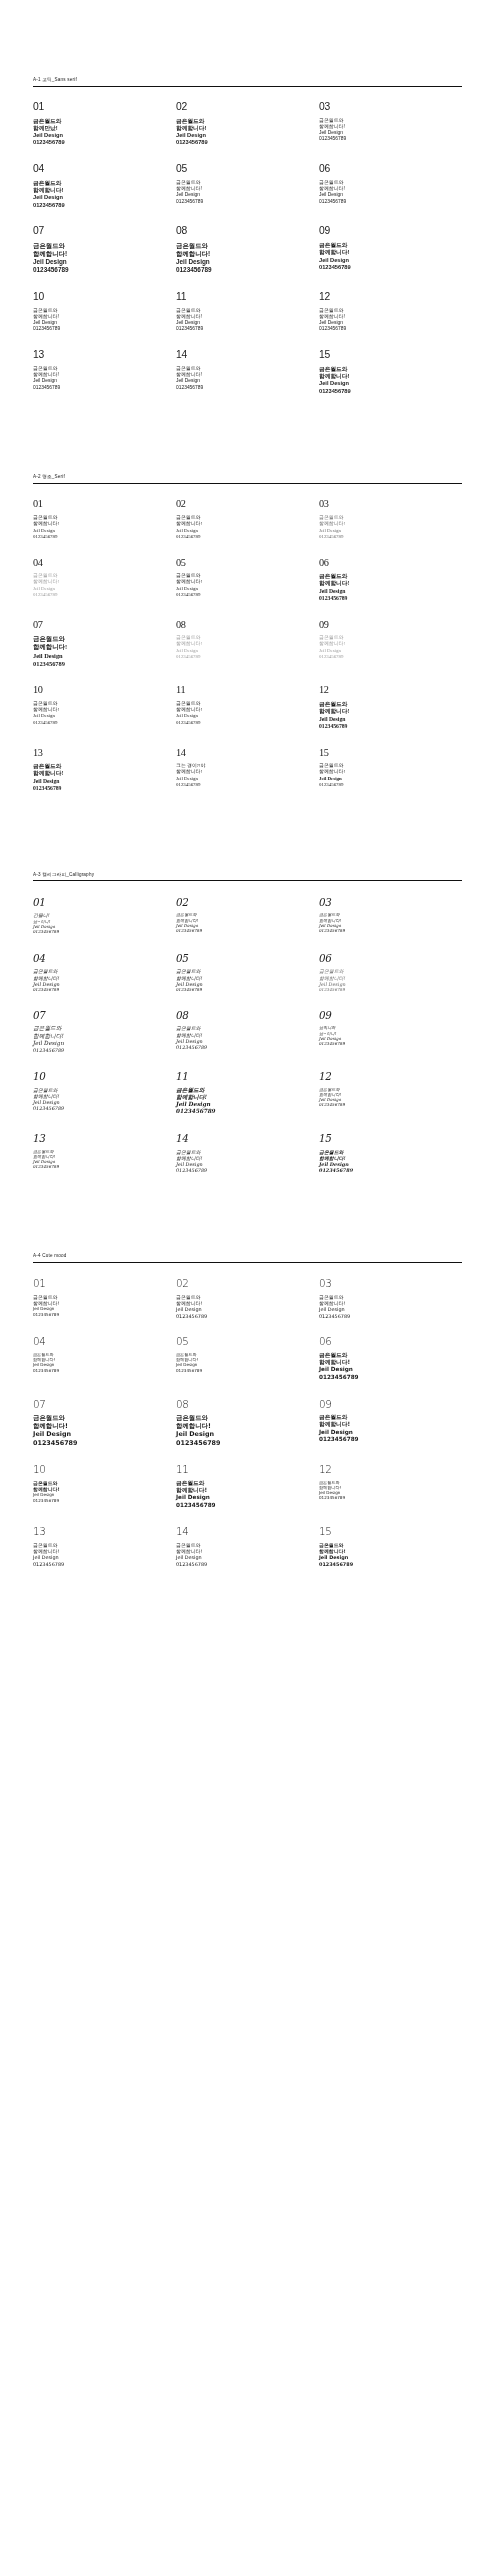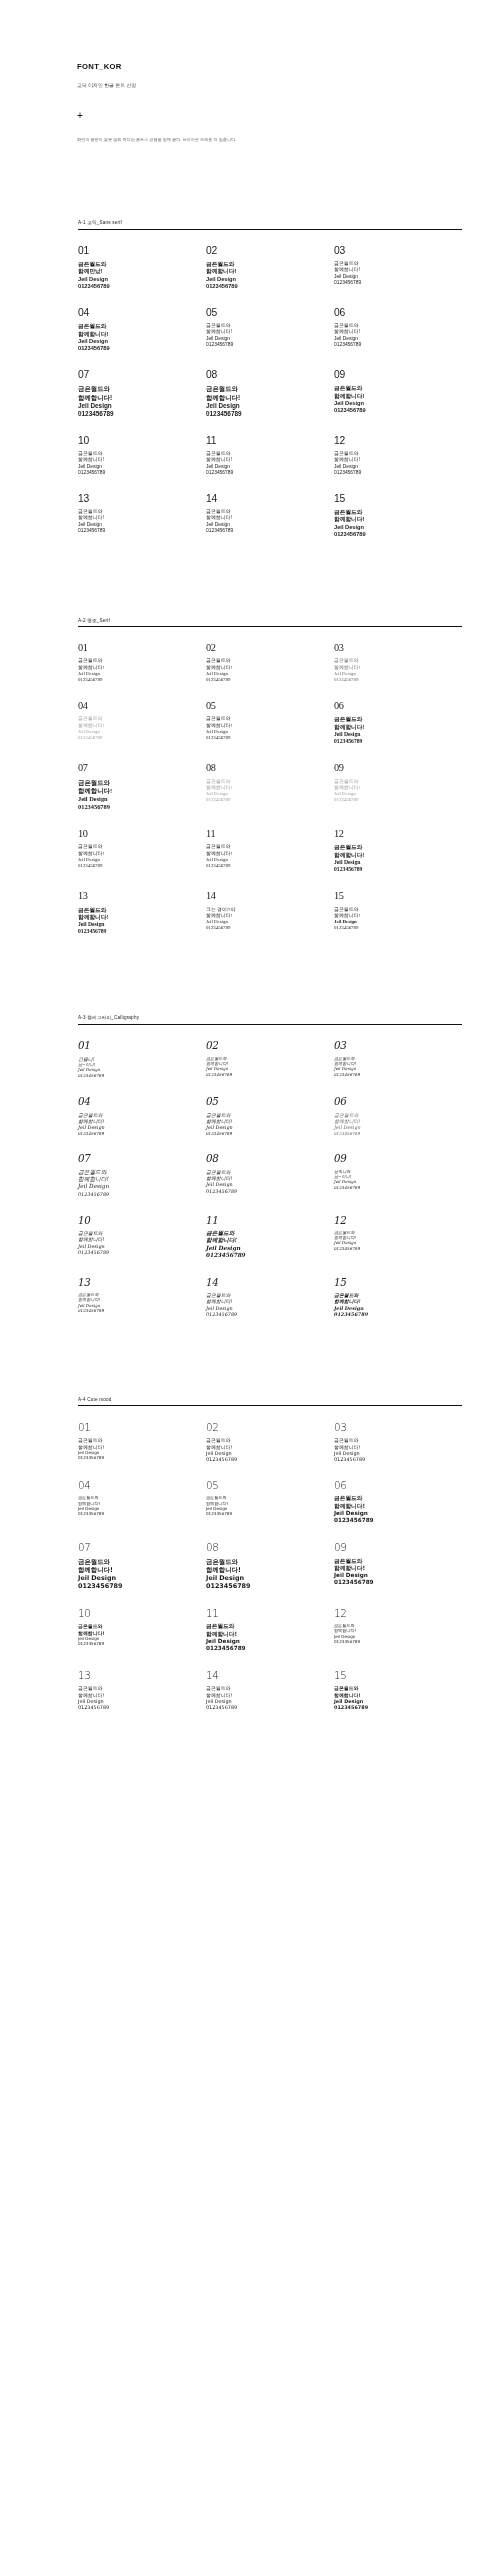--- a/index.html
+++ b/index.html
@@ -46,21 +46,20 @@
     line-height: 1.85;
     color: #666666;
     max-width: 206px;
     margin: 0;
   }
 
   
   .section {
     padding: 0 33px;
     margin-top: 62px;
-    margin-left: 45px;
   }
   .section:first-of-type { margin-top: 77px; }
   .section-label {
     font-size: 4.6px;
     color: #222222;
     letter-spacing: 0.2px;
     border-bottom: 0.5px solid #111111;
     padding-bottom: 3.6px;
     margin-bottom: 15.5px;
   }
@@ -111,26 +110,20 @@
   .f-sans   { font-family: "Liberation Sans", sans-serif; }
   .f-serif  { font-family: "Liberation Serif", serif; }
   .f-script { font-family: "DejaVu Serif", serif; font-style: italic; }
   .f-round  { font-family: "DejaVu Sans", sans-serif; }
 </style>
 </head>
 <body>
 
 <div class="page">
 
-  <div class="header">
-    <div class="header-title">FONT_KOR</div>
-    <div class="header-sub">고딕 디자인 한글 폰트 선정</div>
-    <div class="header-plus">+</div>
-    <div class="header-note">화면과 본문이 잘못 맞춰 커다란 폰트스 균형을 함께 봤다. 브이어로 프레젠 더 맞춥니다.</div>
-  </div>
 
   <div id="sections-root">
       <div class="section">
         <div class="section-label">A-1 고딕_Sans serif</div>
         <div class="grid">
           <div class="cell f-sans">
             <div class="cell-num">01</div>
             <div class="cell-lines">
               <span class="ln ln-ko s-md w-bold">금은월드와</span>
               <span class="ln ln-ko s-md w-bold">함께만났!</span>

